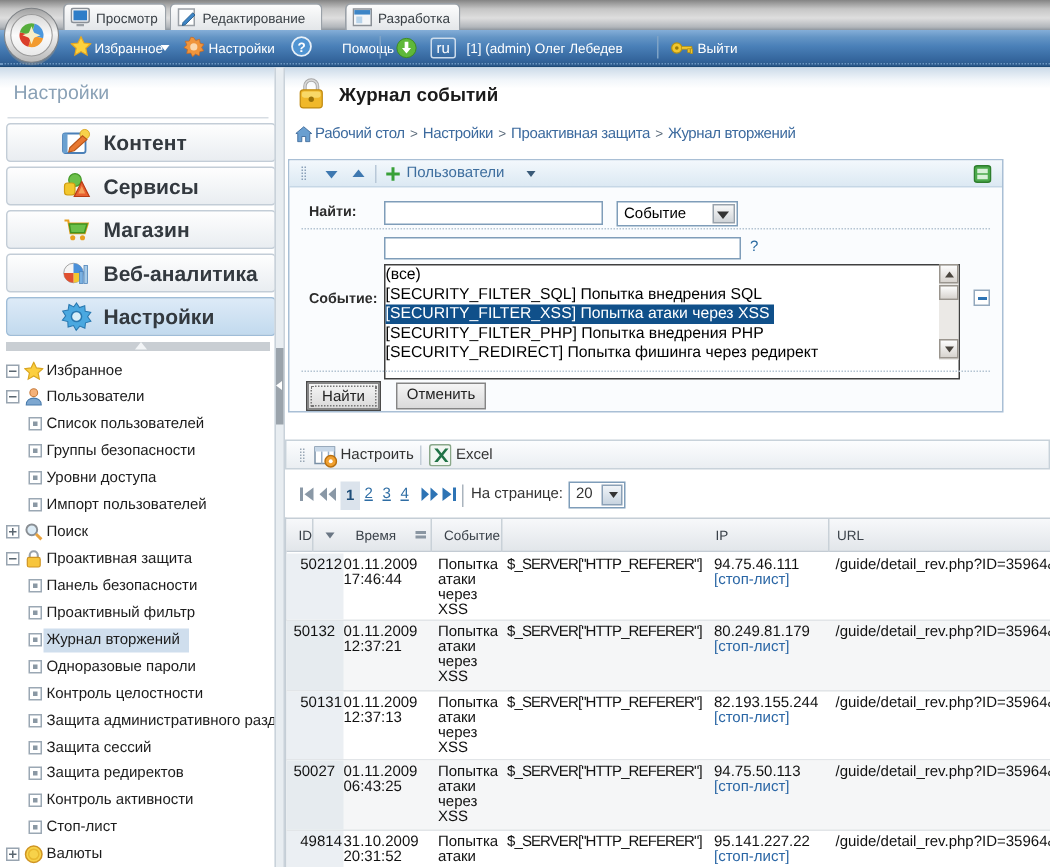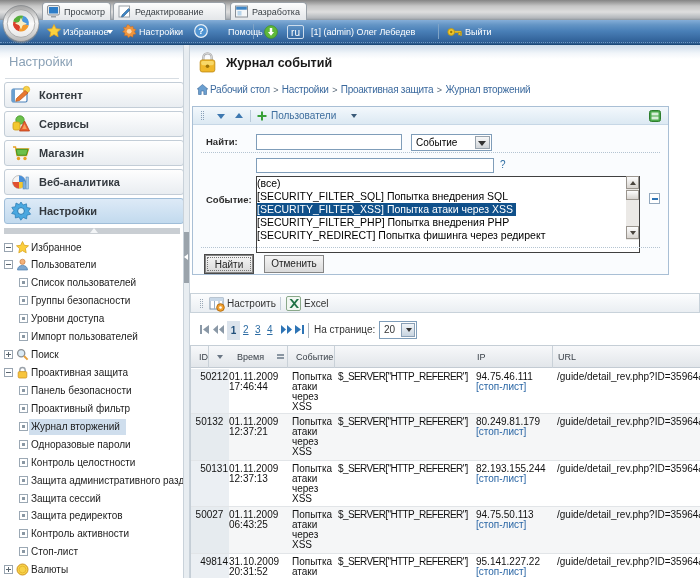--- a/index.html
+++ b/index.html
@@ -15,21 +15,21 @@
 #bluebar:after{content:"";position:absolute;left:0;right:0;bottom:1px;border-bottom:1px dotted #6d97c2;}
 #bluebar .it{position:absolute;top:4px;height:16px;line-height:16px;white-space:nowrap;}
 .vsep{position:absolute;top:4px;height:15px;border-left:1px solid #7fa3c6;}
 
 #main{position:absolute;left:0;top:45px;width:700px;height:533px;background:#fff;}
 #topfade{position:absolute;left:0;top:0;width:700px;height:14px;background:linear-gradient(#ccdbe9,#f2f6fa 60%,#ffffff);}
 
 #sidebar{position:absolute;left:0;top:0;width:183px;height:533px;}
 #sbtitle{position:absolute;left:9px;top:9px;font-size:13px;color:#8aa1b6;}
 #sbline{position:absolute;left:5px;right:4px;top:33px;border-top:1px solid #d7dde3;}
-.mbtn{position:absolute;left:4px;width:180px;height:26px;border:1px solid #c3cdd7;border-radius:3px;background:linear-gradient(#fefefe,#e9edf1);display:flex;align-items:center;font-size:11px;font-weight:bold;color:#33393f;}
+.mbtn{position:absolute;left:4px;width:180px;height:26px;border:1px solid #c3cdd7;border-radius:3px;background:linear-gradient(#fefefe,#e9edf1);display:flex;align-items:center;font-size:14px;font-weight:bold;color:#33393f;padding-left:30px;}
 .mbtn svg{margin:0 7px 0 5px;}
 .mbtn.act{background:linear-gradient(#ddeaf7,#c2daee);border-color:#9fbdd8;}
 #collapsebar{position:absolute;left:4px;top:183px;width:176px;height:6px;background:#c9ced3;}
 #collapsebar i{position:absolute;left:86px;top:0px;width:0;height:0;border-left:4px solid transparent;border-right:4px solid transparent;border-bottom:5px solid #f2f4f6;}
 
 #tree{position:absolute;left:0;top:194px;width:183px;height:339px;overflow:hidden;font-size:10px;color:#1c1c1c;}
 .ti{position:absolute;left:0;height:16px;line-height:16px;white-space:nowrap;}
 .ti .lbl{position:absolute;left:31px;top:0;}
 .exp{position:absolute;left:4px;top:3px;width:9px;height:9px;border:1px solid #98a4b0;background:#fff;}
 .exp:before{content:"";position:absolute;left:1px;top:3px;width:5px;height:1px;background:#5a6670;}
@@ -87,21 +87,21 @@
 .curl{left:362px;width:149px;padding-left:4px;overflow:hidden;white-space:nowrap;}
 .cip a{color:#2a66a5;}
 </style></head>
 <body>
 <div id="topstrip">
   <div class="tab" style="left:42px;width:69px;"><svg width="13" height="13" viewBox="0 0 13 13">
         <rect x="0.5" y="0.5" width="12" height="9.5" rx="1.5" fill="#e8eaec" stroke="#8a9097"></rect>
         <rect x="2" y="2" width="9" height="6.5" fill="#2d7dc8"></rect>
         <rect x="4" y="11" width="5" height="1.5" fill="#9aa0a6"></rect>
       </svg> Просмотр</div>
-  <div class="tab" style="left:113px;width:113px;"><svg width="13" height="13" viewBox="0 0 13 13">
+  <div class="tab" style="left:113px;width:102px;"><svg width="13" height="13" viewBox="0 0 13 13">
         <rect x="1" y="1" width="10.5" height="11" fill="#fff" stroke="#9aa0a6"></rect>
         <path d="M4 10 L10.5 3.5 L12 5 L5.5 11.5 L3.5 12 Z" fill="#3d85c6" stroke="#2a5d8a" stroke-width="0.6"></path>
       </svg> Редактирование</div>
   <div class="tab" style="left:230px;width:77px;"><svg width="13" height="13" viewBox="0 0 13 13">
         <rect x="0.5" y="1" width="12" height="11" fill="#f4f6f8" stroke="#8a9097"></rect>
         <rect x="1.2" y="1.7" width="10.6" height="3" fill="#3d85c6"></rect>
         <rect x="2.5" y="6" width="4" height="4.5" fill="#b8d4ea"></rect>
       </svg> Разработка</div>
 </div>
 <div id="bluebar">

